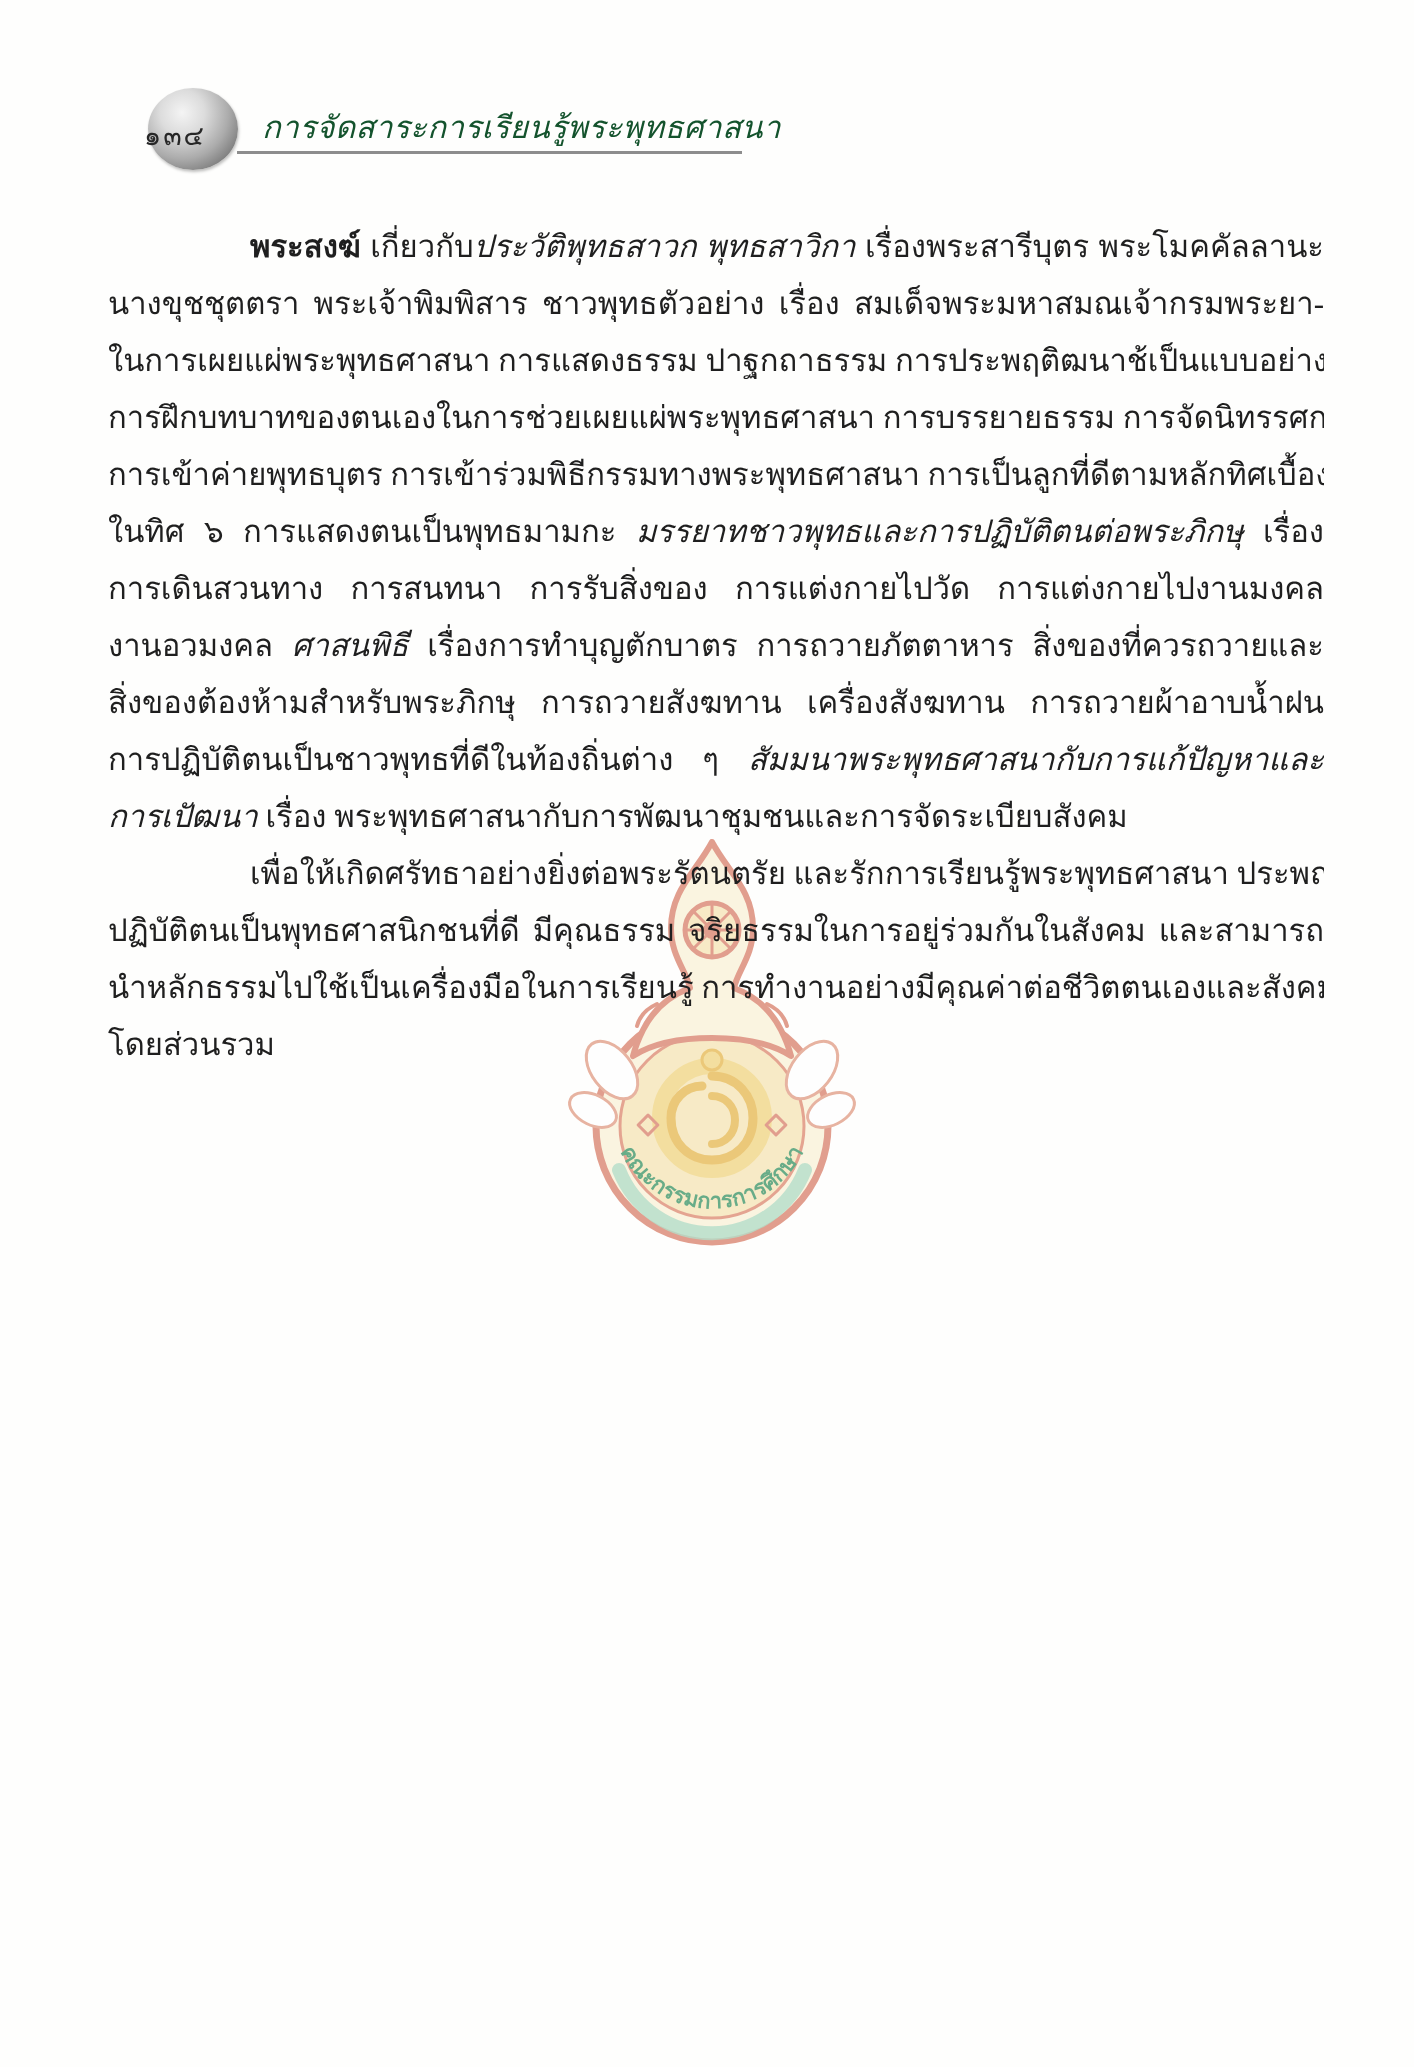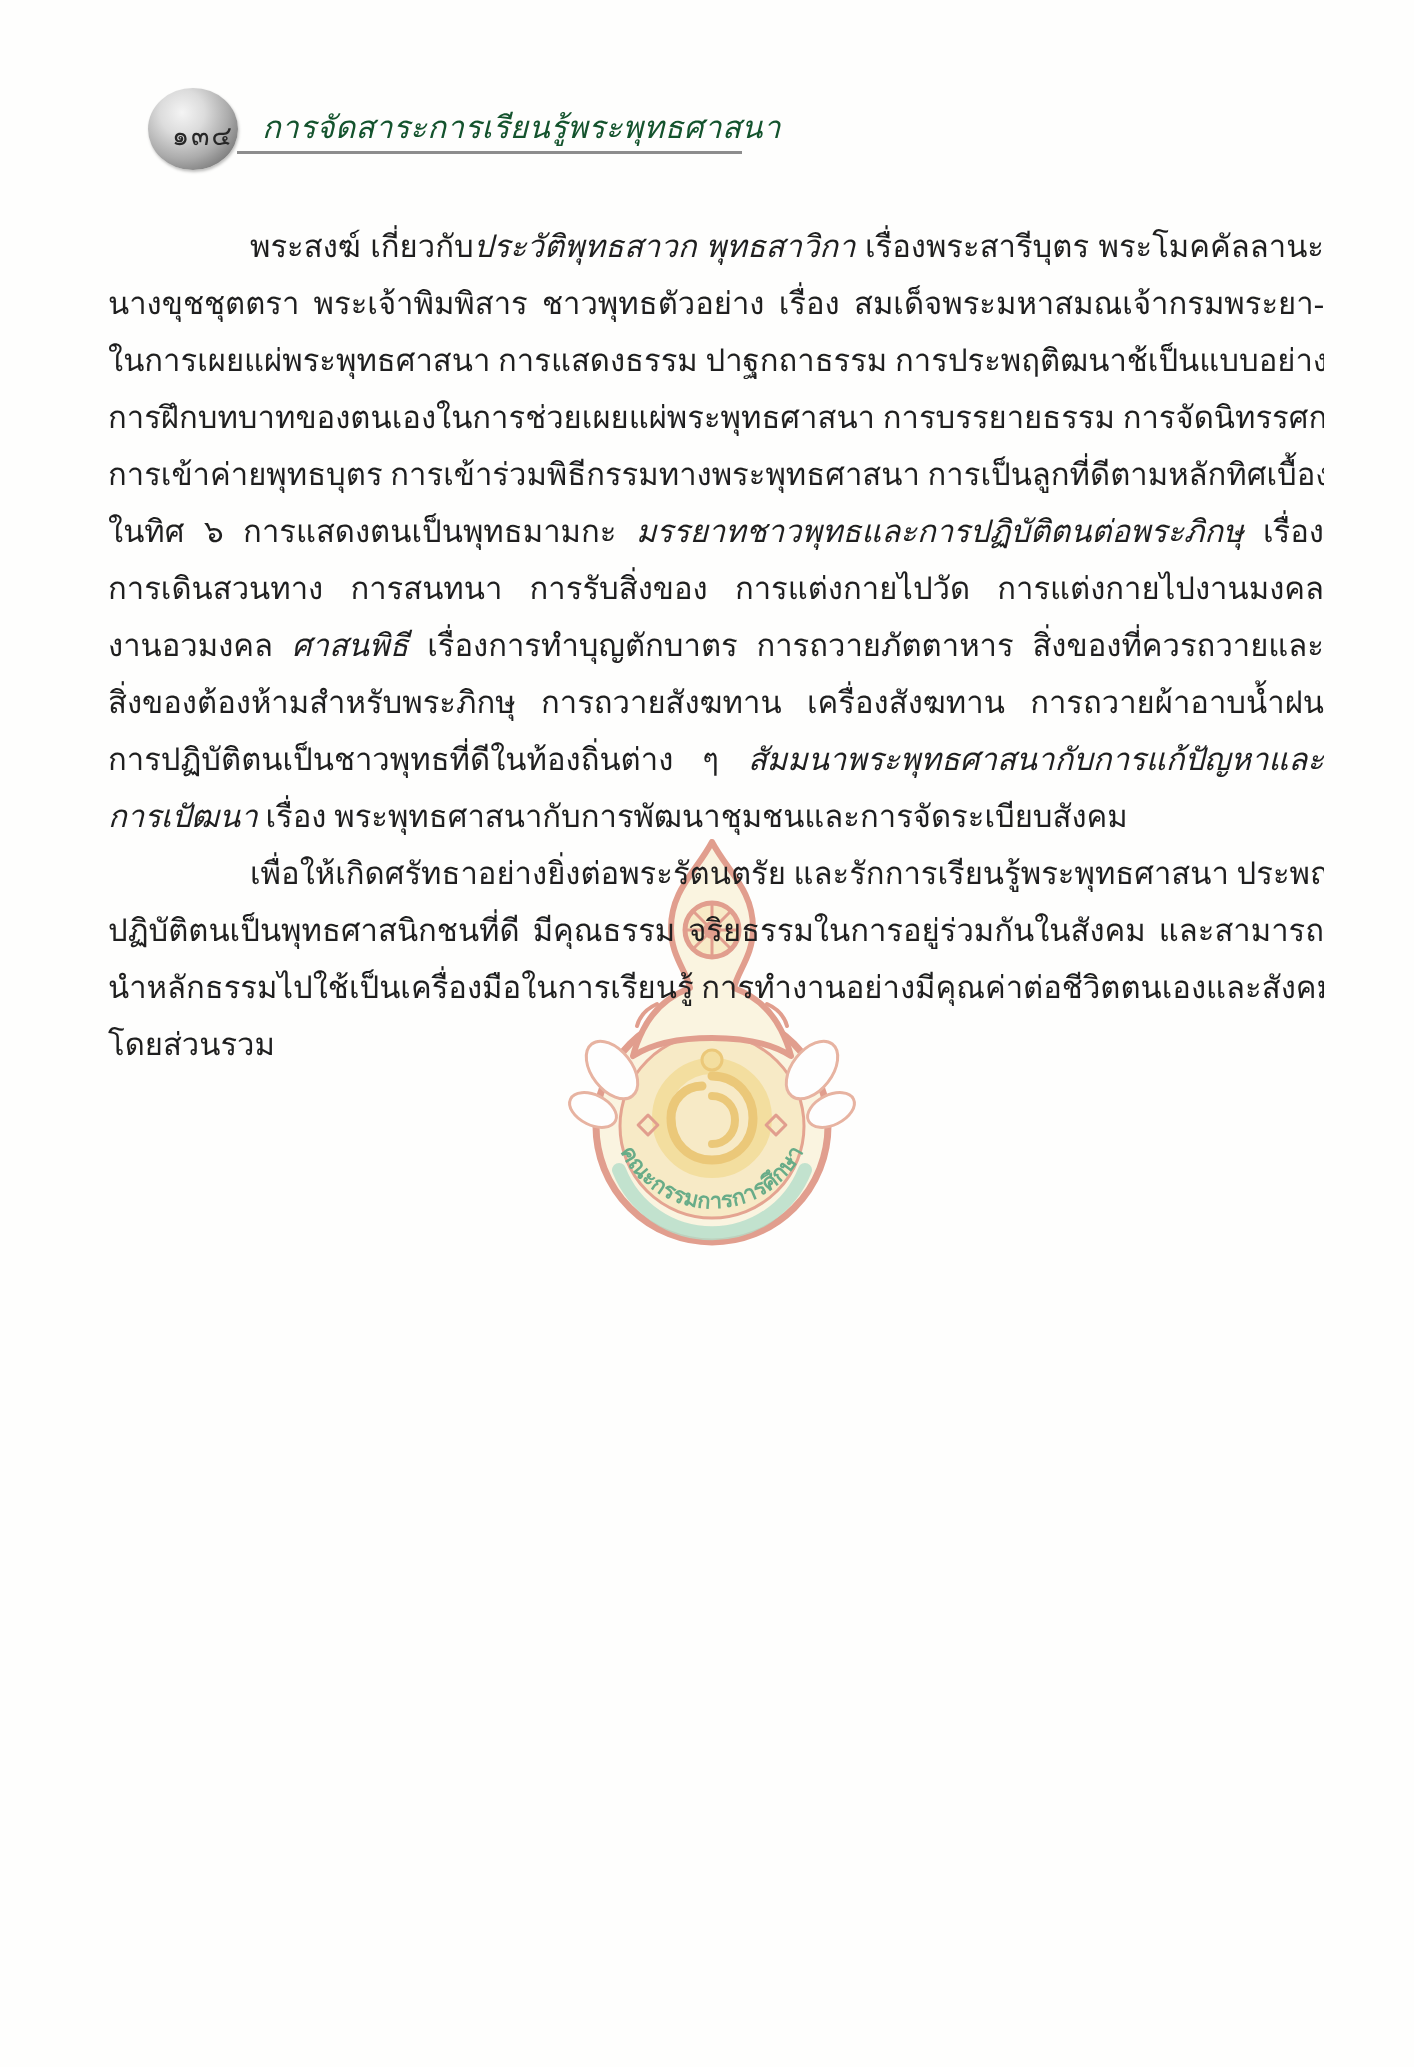--- a/index.html
+++ b/index.html
@@ -11,21 +11,21 @@
     overflow:hidden;
     font-family:"Liberation Serif","DejaVu Serif",serif;
     color:#1f1f1f;
   }
   
   .badge{
     position:absolute;left:148px;top:88px;width:90px;height:82px;
     border-radius:50%;
     background:radial-gradient(circle at 38% 30%, #f4f4f4 0%, #dcdcdc 28%, #ababab 58%, #6f6f6f 86%, #4d4d4d 100%);
     box-shadow:1px 2px 3px rgba(0,0,0,.25);
-    display:flex;align-items:center;justify-content:flex-end;
+    display:flex;align-items:center;justify-content:flex-start;
   }
   .badge span{
     font-size:27px;color:#272727;letter-spacing:2px;
     transform:translate(-4px,6px);
   }
   .header-title{
     position:absolute;left:262px;top:102px;
     font-size:31px;font-style:italic;color:#14532d;
     letter-spacing:.5px;white-space:nowrap;
   }
@@ -42,21 +42,21 @@
     height:57px;line-height:57px;
     font-size:31px;
     white-space:nowrap;
     text-align:justify;
     text-align-last:justify;
     overflow:hidden;
   }
   .line.last{text-align-last:left;}
   .indent{display:inline-block;width:142px;}
   .seg-n{font-weight:400;font-style:normal;}
-  .seg-b{font-weight:400;font-style:normal;}
+  .seg-b{font-weight:700;font-style:normal;}
   .seg-bi{font-weight:400;font-style:italic;}
   
   .watermark{
     position:absolute;left:556px;top:838px;width:312px;height:410px;
     z-index:0;opacity:.85;pointer-events:none;
   }
 </style>
 </head>
 <body>
 

